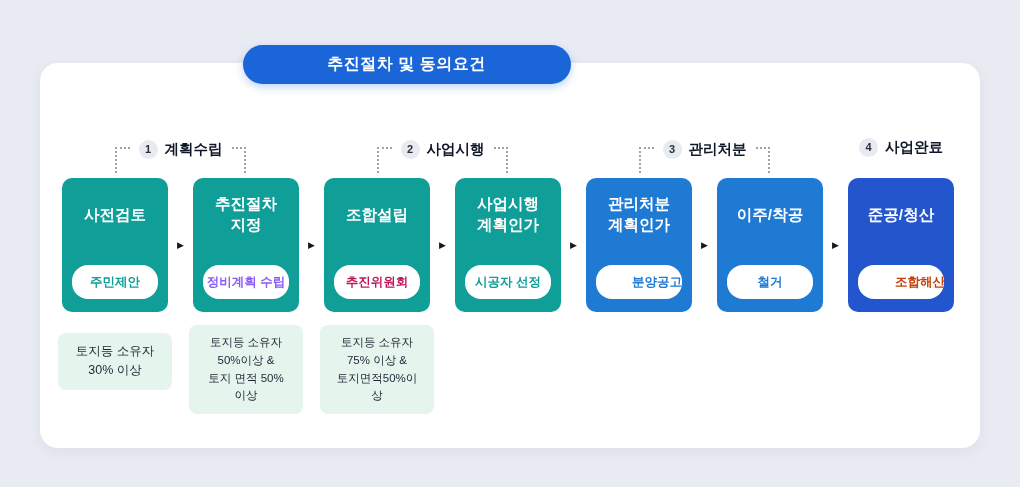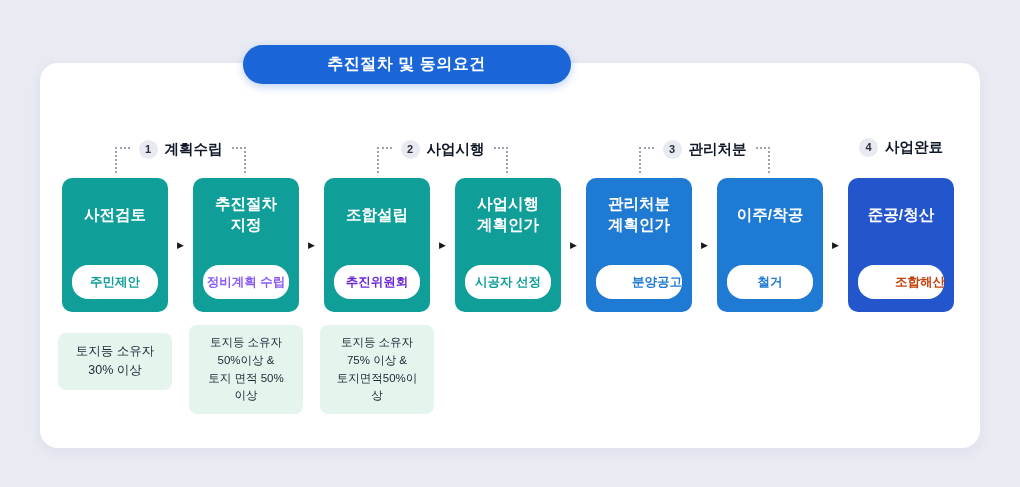--- a/index.html
+++ b/index.html
@@ -134,21 +134,21 @@
 
       <div class="step" style="background: rgb(15, 158, 152);">
         <div class="step-title">추진절차
 지정</div>
         <div class="step-badge" style="color: #8b5cf6;">정비계획 수립</div>
       </div>
       <div class="arrow">▶</div>
 
       <div class="step" style="background: rgb(15, 158, 152);">
         <div class="step-title">조합설립</div>
-        <div class="step-badge" style="color: #6d28d9;">추진위원회</div>
+        <div class="step-badge" style="color: #be185d;">추진위원회</div>
       </div>
       <div class="arrow">▶</div>
 
       <div class="step" style="background: rgb(15, 158, 152);">
         <div class="step-title">사업시행
 계획인가</div>
         <div class="step-badge" style="color: rgb(15, 158, 152);">시공자 선정</div>
       </div>
       <div class="arrow">▶</div>
 

